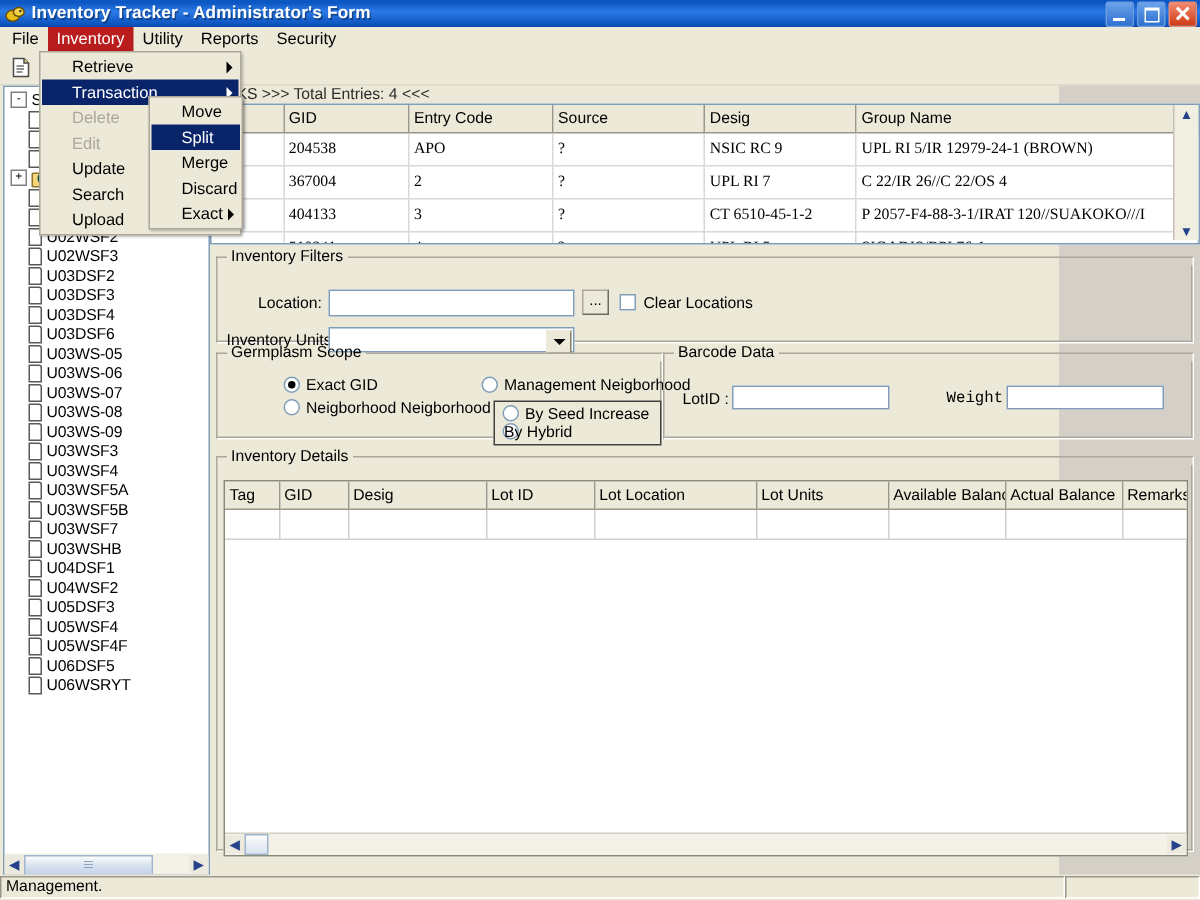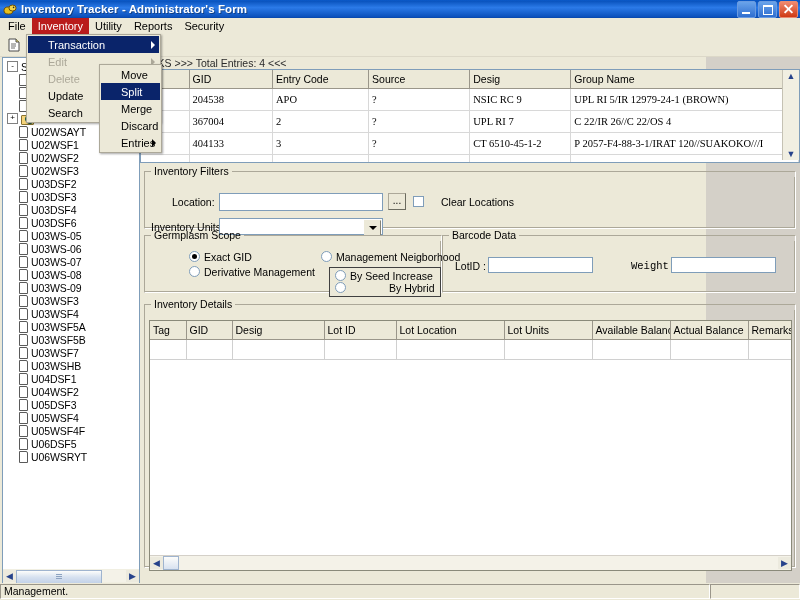--- a/index.html
+++ b/index.html
@@ -517,45 +517,45 @@
       </div>
     </div>
 
     <fieldset class="grp" style="left:4px;top:108px;width:650px;height:62px;">
       <legend>Inventory Filters</legend>
       <div class="inner"></div>
       <span class="lbl" style="left:27px;top:19px;">Location:</span>
       <input class="txt" style="left: 74px; top: 16px; width: 164px; height: 18px;" value="">
       <span class="dots" style="left:243px;top:16px;">...</span>
       <span class="chk" style="left:268px;top:19px;"></span>
-      <span class="lbl" style="left:296px;top:19px;">Clear Locations</span>
+      <span class="lbl" style="left:284px;top:19px;">Clear Locations</span>
       <span class="lbl" style="left:6px;top:44px;">Inventory Units :</span>
       <span class="combo" style="left:74px;top:41px;width:164px;height:17px;">
         <span class="arw">
             <b></b>
           </span>
       </span>
     </fieldset>
 
     <fieldset class="grp" style="left:4px;top:172px;width:296px;height:62px;">
       <legend>Germplasm Scope</legend>
       <div class="inner"></div>
       <span class="rad on" style="left:44px;top:10px;"></span>
       <span class="lbl" style="left:59px;top:10px;text-align:right;">Exact GID</span>
       <span class="rad" style="left:44px;top:25px;"></span>
-      <span class="lbl" style="left:59px;top:25px;">Derivative Management</span>
+      <span class="lbl" style="left:59px;top:25px;">Neigborhood Neigborhood</span>
 
       <span class="rad" style="left:176px;top:10px;"></span>
       <span class="lbl" style="left:191px;top:10px;">Management Neigborhood</span>
 
       <span class="subbox" style="left:184px;top:26px;width:112px;height:30px;"></span>
       <span class="rad" style="left:190px;top:29px;"></span>
       <span class="lbl" style="left:205px;top:29px;">By Seed Increase</span>
       <span class="rad" style="left:190px;top:41px;"></span>
-      <span class="lbl" style="left:205px;top:41px;padding-left:39px;">By Hybrid</span>
+      <span class="lbl" style="left:191px;top:41px;">By Hybrid</span>
     </fieldset>
 
     <fieldset class="grp" style="left:302px;top:172px;width:352px;height:62px;">
       <legend>Barcode Data</legend>
       <div class="inner"></div>
       <span class="lbl" style="left:12px;top:19px;">LotID :</span>
       <input class="txt" style="left: 45px; top: 16px; width: 105px; height: 16px;" value="">
       <span class="lbl" style="left:188px;top:19px;font-family:Liberation Mono, monospace;">Weight :</span>
       <input class="txt" style="left: 228px; top: 16px; width: 105px; height: 16px;" value="">
     </fieldset>
@@ -614,56 +614,64 @@
     </fieldset>
   </div>
 
   <div class="statusbar">
     <span class="sb-pane" style="width:710px;">Management.</span>
     <span class="sb-pane" style="flex:1;"></span>
   </div>
 
   <div class="menu" style="left:26px;top:34px;width:131px;">
     <div id="inv-menu">
+        <div class="row">
+          <span>Retrieve</span>
+          <span class="arr"></span>
+        </div>
         <div class="row hl">
           <span>Transaction</span>
           <span class="arr"></span>
         </div>
         <div class="row dis">
+          <span>Delete</span>
+          <span class="arr"></span>
+        </div>
+        <div class="row dis">
           <span>Edit</span>
           <span class="arr"></span>
         </div>
-        <div class="row dis">
-          <span>Delete</span>
-          <span class="arr"></span>
-        </div>
         <div class="row">
           <span>Update</span>
           <span class="arr"></span>
         </div>
         <div class="row">
           <span>Search</span>
         </div>
+        <div class="row">
+          <span>Upload</span>
+          <span class="arr"></span>
+        </div>
       </div>
   </div>
 
   <div class="menu" style="left:99px;top:64px;width:59px;">
     <div id="tra-menu">
         <div class="row">
           <span>Move</span>
         </div>
         <div class="row hl">
           <span>Split</span>
         </div>
         <div class="row">
           <span>Merge</span>
         </div>
         <div class="row">
           <span>Discard</span>
         </div>
         <div class="row">
-          <span>Entries</span>
+          <span>Exact</span>
           <span class="arr"></span>
         </div>
       </div>
   </div>
 
 </div>
 
 </body></html>

